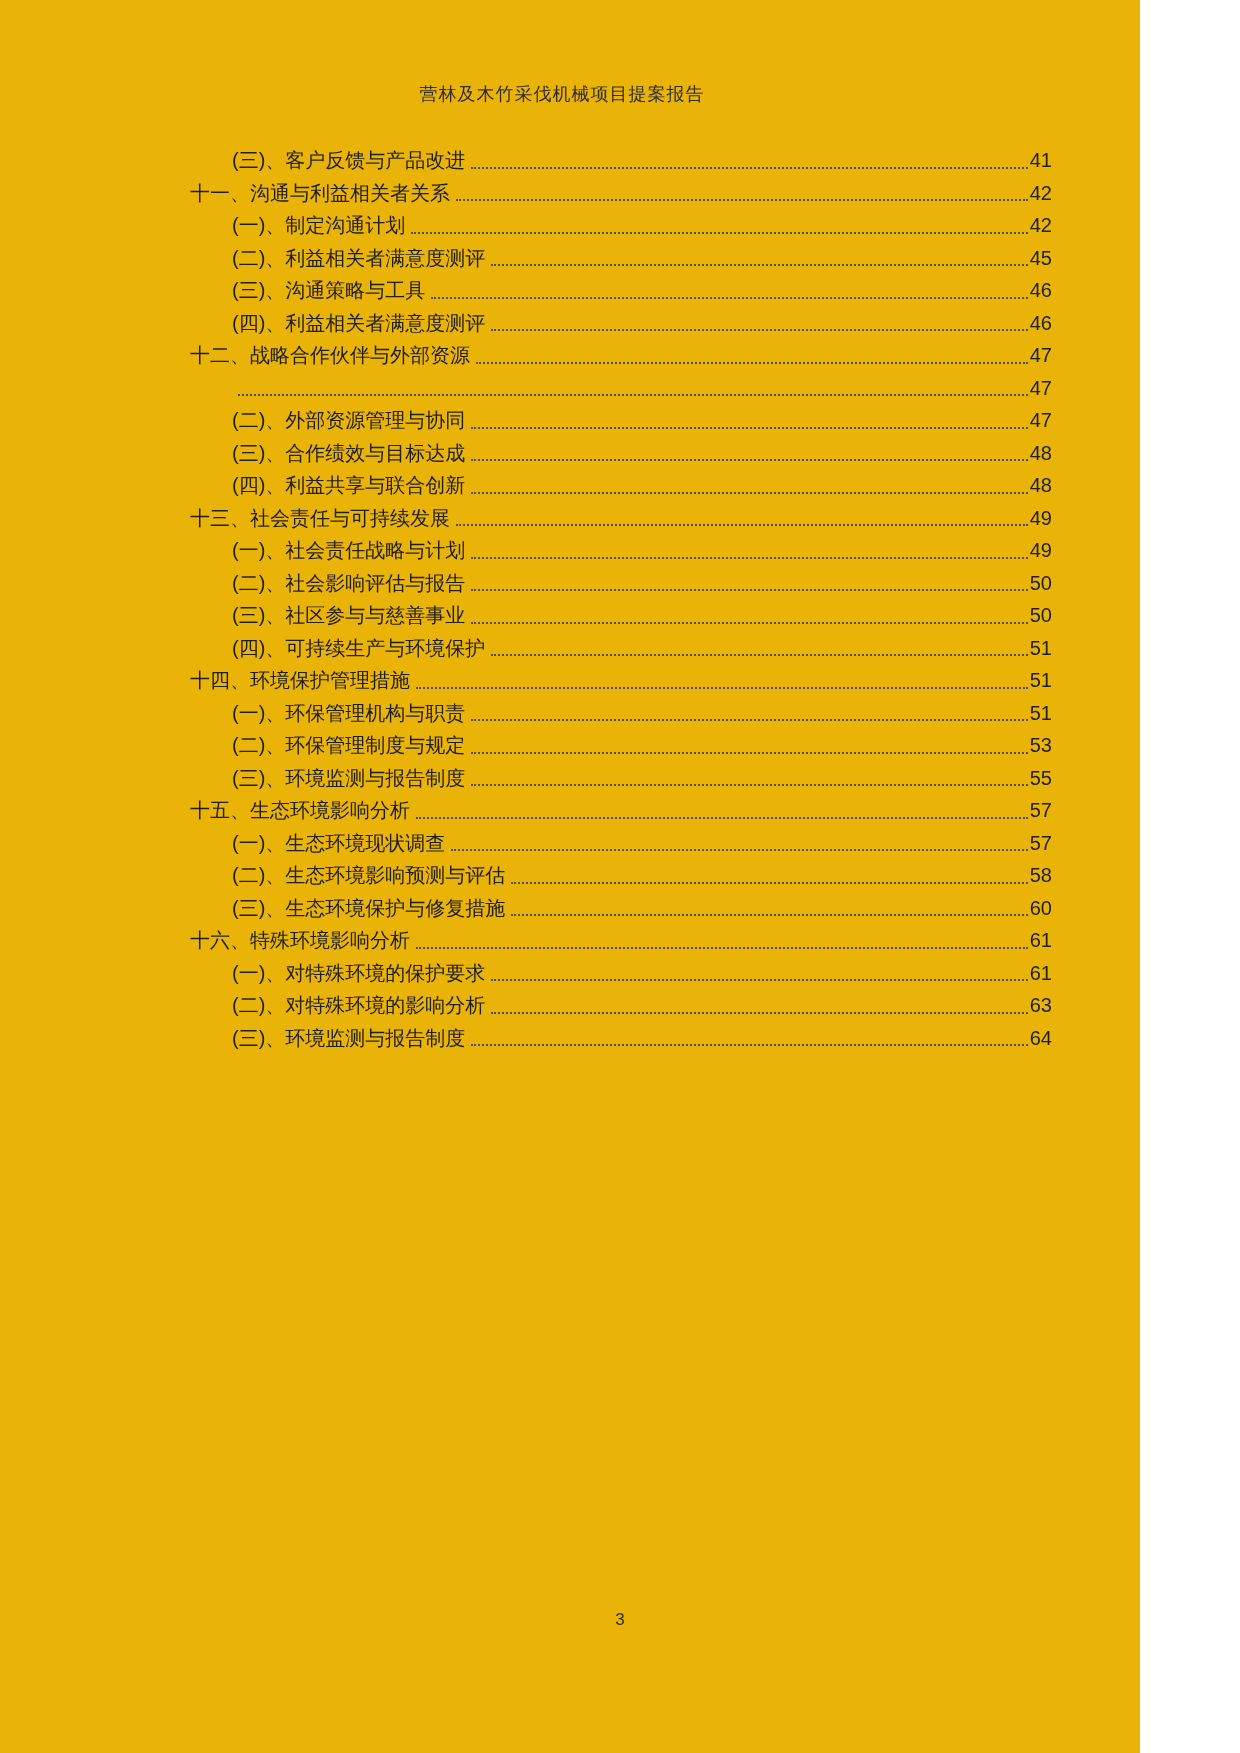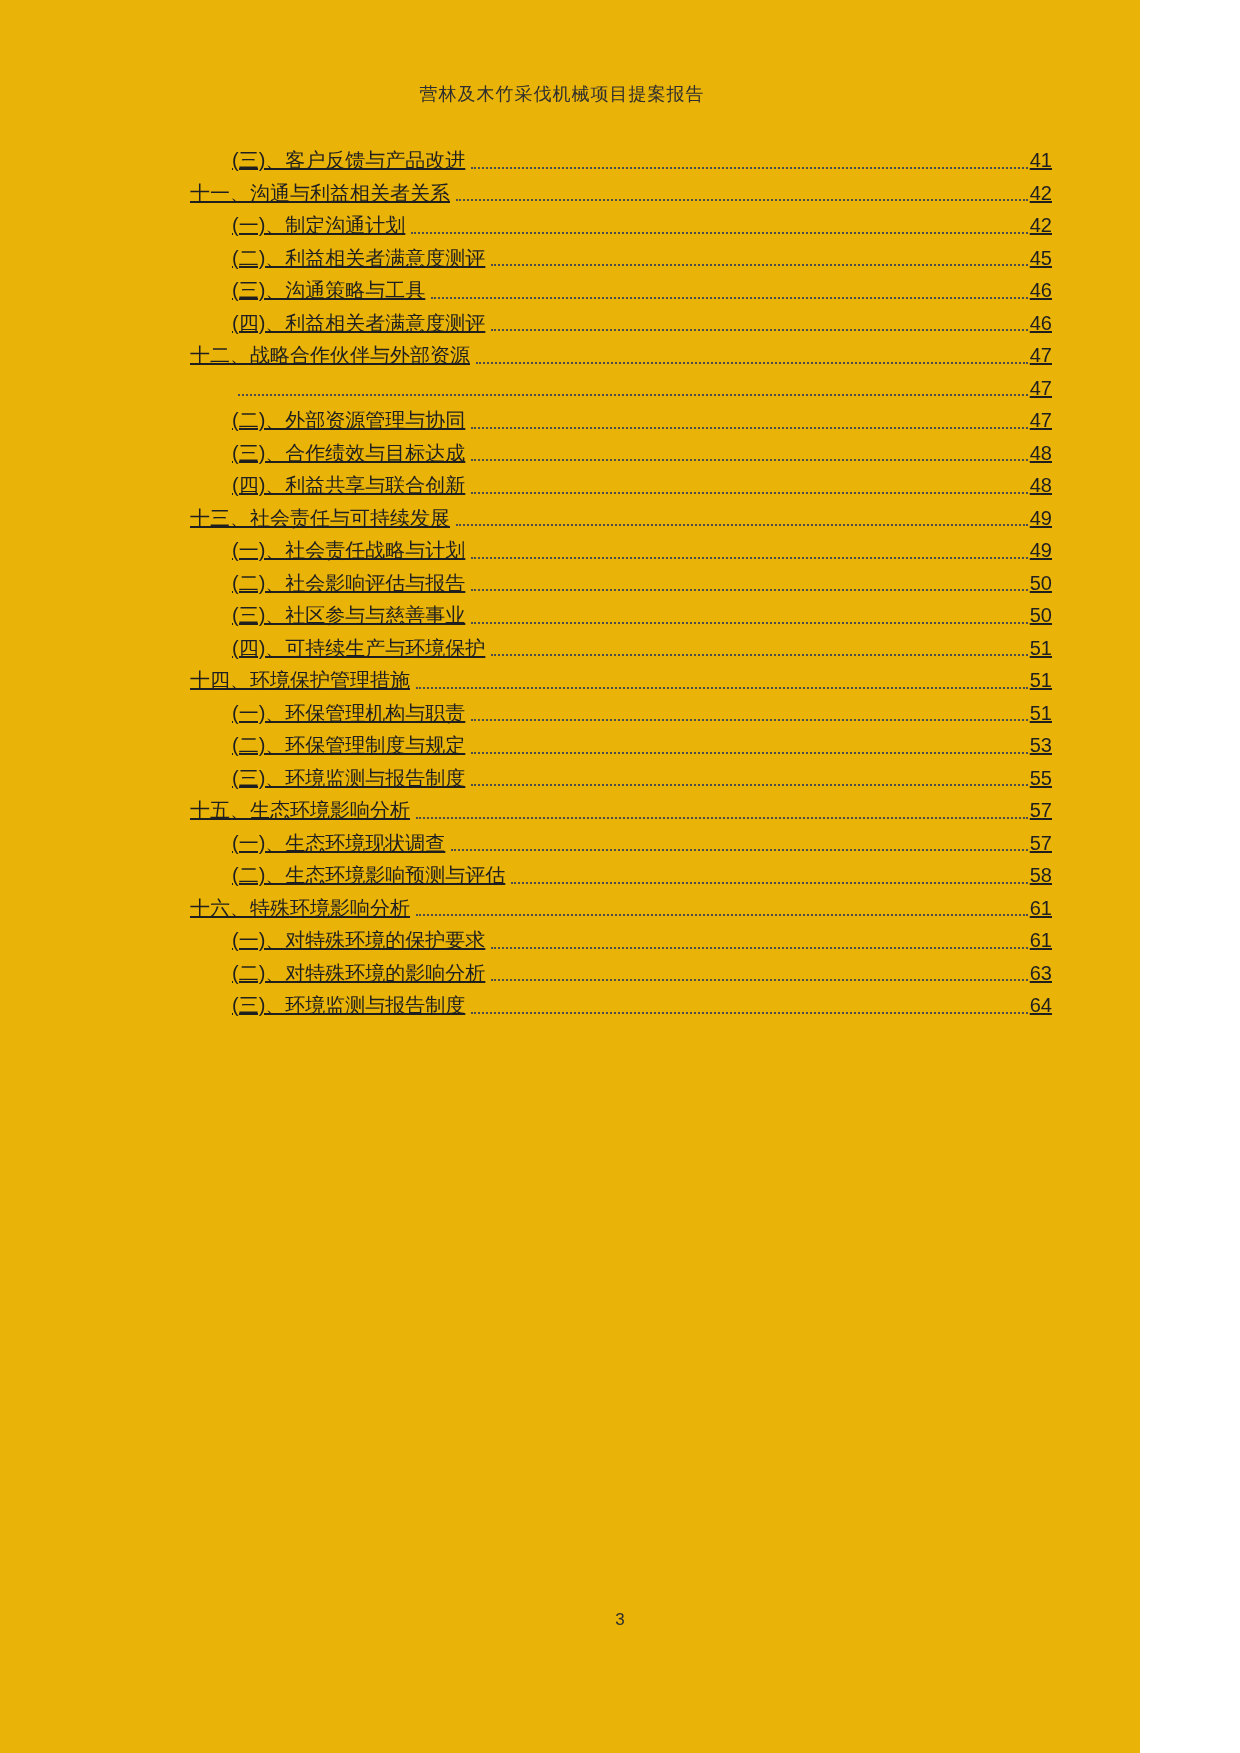--- a/index.html
+++ b/index.html
@@ -33,29 +33,29 @@
     width: 862px;
   }
   .toc-row {
     display: flex;
     height: 32.5px;
     line-height: 32.5px;
     font-size: 20px;
     white-space: nowrap;
   }
   .toc-row.lvl2 { padding-left: 42px; }
-  .toc-label { flex: 0 0 auto; text-decoration: underline; }
+  .toc-label { flex: 0 0 auto; }
   .toc-leader {
     flex: 1 1 auto;
     align-self: flex-end;
     border-bottom: 2px dotted #4d4d4d;
     margin: 0 2px 8px 6px;
     min-width: 10px;
   }
-  .toc-page { flex: 0 0 auto; text-decoration: underline; }
+  .toc-page { flex: 0 0 auto; }
   .doc-footer {
     position: absolute;
     top: 1610px;
     left: 0;
     width: 1240px;
     text-align: center;
     font-size: 17px;
     color: #2e2e2e;
   }
 </style>
@@ -173,20 +173,25 @@
       <div class="toc-row lvl2">
         <span class="toc-label">(一)、生态环境现状调查</span>
         <span class="toc-leader"></span>
         <span class="toc-page">57</span>
       </div>
       <div class="toc-row lvl2">
         <span class="toc-label">(二)、生态环境影响预测与评估</span>
         <span class="toc-leader"></span>
         <span class="toc-page">58</span>
       </div>
+      <div class="toc-row lvl2">
+        <span class="toc-label">(三)、生态环境保护与修复措施</span>
+        <span class="toc-leader"></span>
+        <span class="toc-page">60</span>
+      </div>
       <div class="toc-row lvl1">
         <span class="toc-label">十六、特殊环境影响分析</span>
         <span class="toc-leader"></span>
         <span class="toc-page">61</span>
       </div>
       <div class="toc-row lvl2">
         <span class="toc-label">(一)、对特殊环境的保护要求</span>
         <span class="toc-leader"></span>
         <span class="toc-page">61</span>
       </div>

